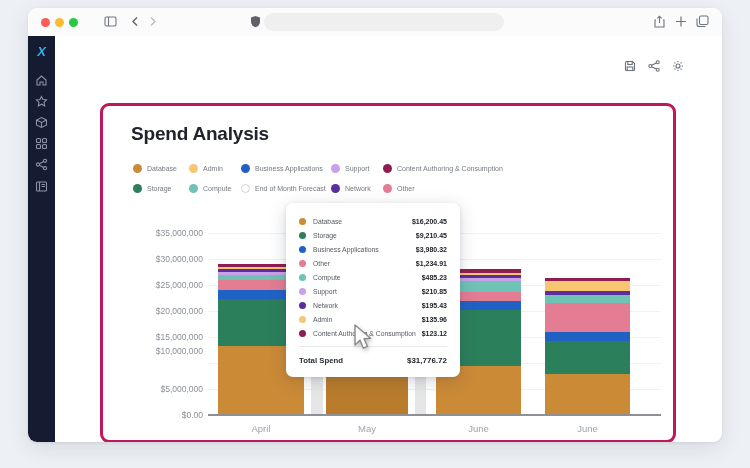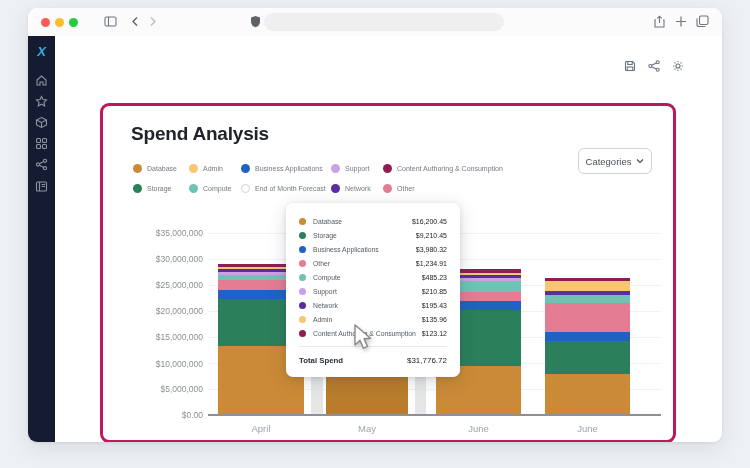--- a/index.html
+++ b/index.html
@@ -57,21 +57,21 @@
   .bar.hovered .seg { filter:brightness(.9) saturate(1.05); }
   .fbar { position:absolute; bottom:2px; background:#e6e6e6; }
   .xlab { position:absolute; top:317px; font-size:9.5px; color:#9ca3ab; transform:translateX(-50%); }
 
   
   .tooltip { position:absolute; left:183px; top:97px; width:174px; background:#fff; border-radius:7px;
              box-shadow:0 4px 18px rgba(40,50,70,.18), 0 1px 4px rgba(40,50,70,.12); padding:11px 13px 9px; z-index:5; }
   .tt-row { display:flex; align-items:center; height:14px; }
   .tt-dot { width:7px; height:7px; border-radius:50%; margin-right:7px; flex:none; }
   .tt-lbl { font-size:6.8px; color:#555b63; }
-  .tt-val { margin-left:auto; font-size:7px; font-weight:normal; color:#20242a; }
+  .tt-val { margin-left:auto; font-size:7px; font-weight:bold; color:#20242a; }
   .tt-div { border-top:1px solid #e8e9eb; margin:6px 0 5px; }
   .tt-total { display:flex; align-items:center; height:16px; }
   .tt-total .tt-lbl { font-size:7.8px; font-weight:bold; color:#2a2f36; }
   .tt-total .tt-val { font-size:8px; }
   .cursor { position:absolute; left:250px; top:218px; z-index:6; filter:drop-shadow(1px 2px 2px rgba(0,0,0,.25)); }
 
   svg { display:block; }
 </style>
 </head>
 <body>
@@ -241,31 +241,25 @@
                 <span class="lg-dot" style="background: rgb(91, 45, 158);"></span>
                 <span class="lg-txt">Network</span>
               </div>
               <div class="lg-item">
                 <span class="lg-dot" style="background: rgb(228, 124, 147);"></span>
                 <span class="lg-txt">Other</span>
               </div>
             </div>
           </div>
 
-        <button class="cat-btn">
-          <span>Categories</span>
-          <svg width="8" height="6" viewBox="0 0 8 6" fill="none" stroke="#4a5057" stroke-width="1.2">
-              <polyline points="1,1.5 4,4.5 7,1.5"></polyline>
-            </svg>
-        </button>
 
         <div class="ylabels" id="ylabels">
             <div class="ylab" style="top: 177px;">$0.00</div>
             <div class="ylab" style="top: 151px;">$5,000,000</div>
-            <div class="ylab" style="top: 126px;">$10,000,000</div>
+            <div class="ylab" style="top: 113px;">$10,000,000</div>
             <div class="ylab" style="top: 99px;">$15,000,000</div>
             <div class="ylab" style="top: 73px;">$20,000,000</div>
             <div class="ylab" style="top: 47px;">$25,000,000</div>
             <div class="ylab" style="top: 21px;">$30,000,000</div>
             <div class="ylab" style="top: -5px;">$35,000,000</div>
           </div>
         <div class="plot" id="plot">
             <div class="gridline" style="top: 156px;"></div>
             <div class="gridline" style="top: 130px;"></div>
             <div class="gridline" style="top: 104px;"></div>

